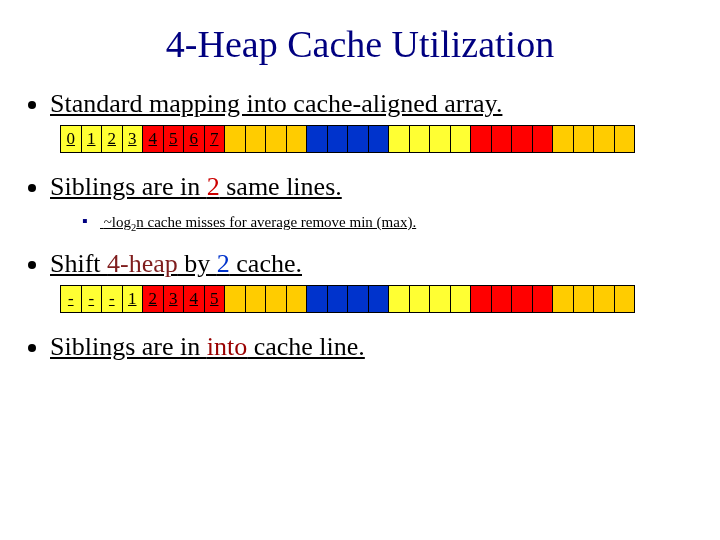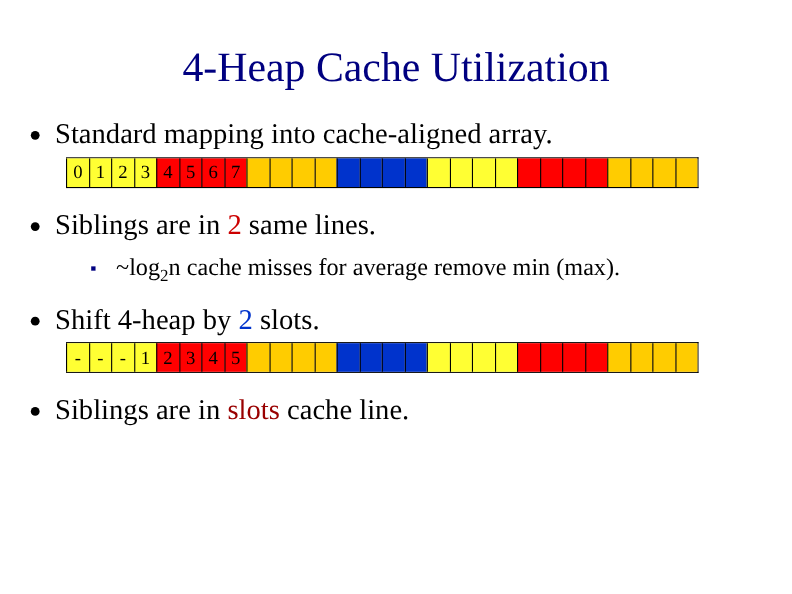--- a/index.html
+++ b/index.html
@@ -6,58 +6,59 @@
     margin: 0;
     padding: 0;
     width: 720px;
     height: 540px;
     font-family: "Times New Roman", Times, serif;
     background: #fff;
     color: #000;
     overflow: hidden;
   }
   .slide {
-    padding: 36px 28px 0 28px;
+    padding: 18px 28px 0 28px;
   }
   .title {
     font-size: 38px;
     color: #000080;
     text-align: center;
     margin: 4px 0 22px 0;
   }
   ul.b1 {
     list-style: disc;
     margin: 0;
     padding-left: 22px;
+    text-decoration: underline;
   }
   ul.b1 > li {
     font-size: 26px;
     margin-bottom: 14px;
     line-height: 1.25;
   }
   ul.b2 {
     list-style: none;
     margin: 8px 0 0 0;
     padding-left: 32px;
   }
   ul.b2 > li {
-    font-size: 22px;
+    font-size: 15px;
     margin-bottom: 6px;
   }
   ul.b2 > li::before {
     content: "\25AA";
     color: #000080;
     font-size: 16px;
     display: inline-block;
     width: 18px;
     vertical-align: 1px;
   }
   .sub { font-size: 70%; vertical-align: sub; }
   .red { color: #cc0000; }
-  .orange { color: #000000; }
+  .orange { color: #7f1d1d; }
   .blue { color: #0033cc; }
   .darkred { color: #990000; }
 
   .arr-wrap {
     margin: 4px 0 18px 10px;
   }
   .arr {
     display: flex;
     border-top: 1px solid #000;
     border-bottom: 1px solid #000;
@@ -127,21 +128,21 @@
     <li>
       <span>Siblings are in </span><span class="red">2</span><span> same lines.</span>
       <ul class="b2">
         <li>
           <span>~log</span><span class="sub">2</span><span>n cache misses for average remove min (max).</span>
         </li>
       </ul>
     </li>
 
     <li>
-      <span>Shift </span><span class="orange">4-heap</span><span> by </span><span class="blue">2</span><span> slots.</span>
+      <span>Shift </span><span class="orange">4-heap</span><span> by </span><span class="blue">2</span><span> cache.</span>
       <div class="arr-wrap">
         <div class="arr" id="arr2">
             <div class="cell c-yellow">-</div>
             <div class="cell c-yellow">-</div>
             <div class="cell c-yellow">-</div>
             <div class="cell c-yellow">1</div>
             <div class="cell c-red">2</div>
             <div class="cell c-red">3</div>
             <div class="cell c-red">4</div>
             <div class="cell c-red">5</div>
@@ -163,17 +164,17 @@
             <div class="cell c-red"></div>
             <div class="cell c-orange"></div>
             <div class="cell c-orange"></div>
             <div class="cell c-orange"></div>
             <div class="cell c-orange"></div>
           </div>
       </div>
     </li>
 
     <li>
-      <span>Siblings are in </span><span class="darkred">slots</span><span> cache line.</span>
+      <span>Siblings are in </span><span class="darkred">into</span><span> cache line.</span>
     </li>
 
   </ul>
 </div>
 
 </body></html>

